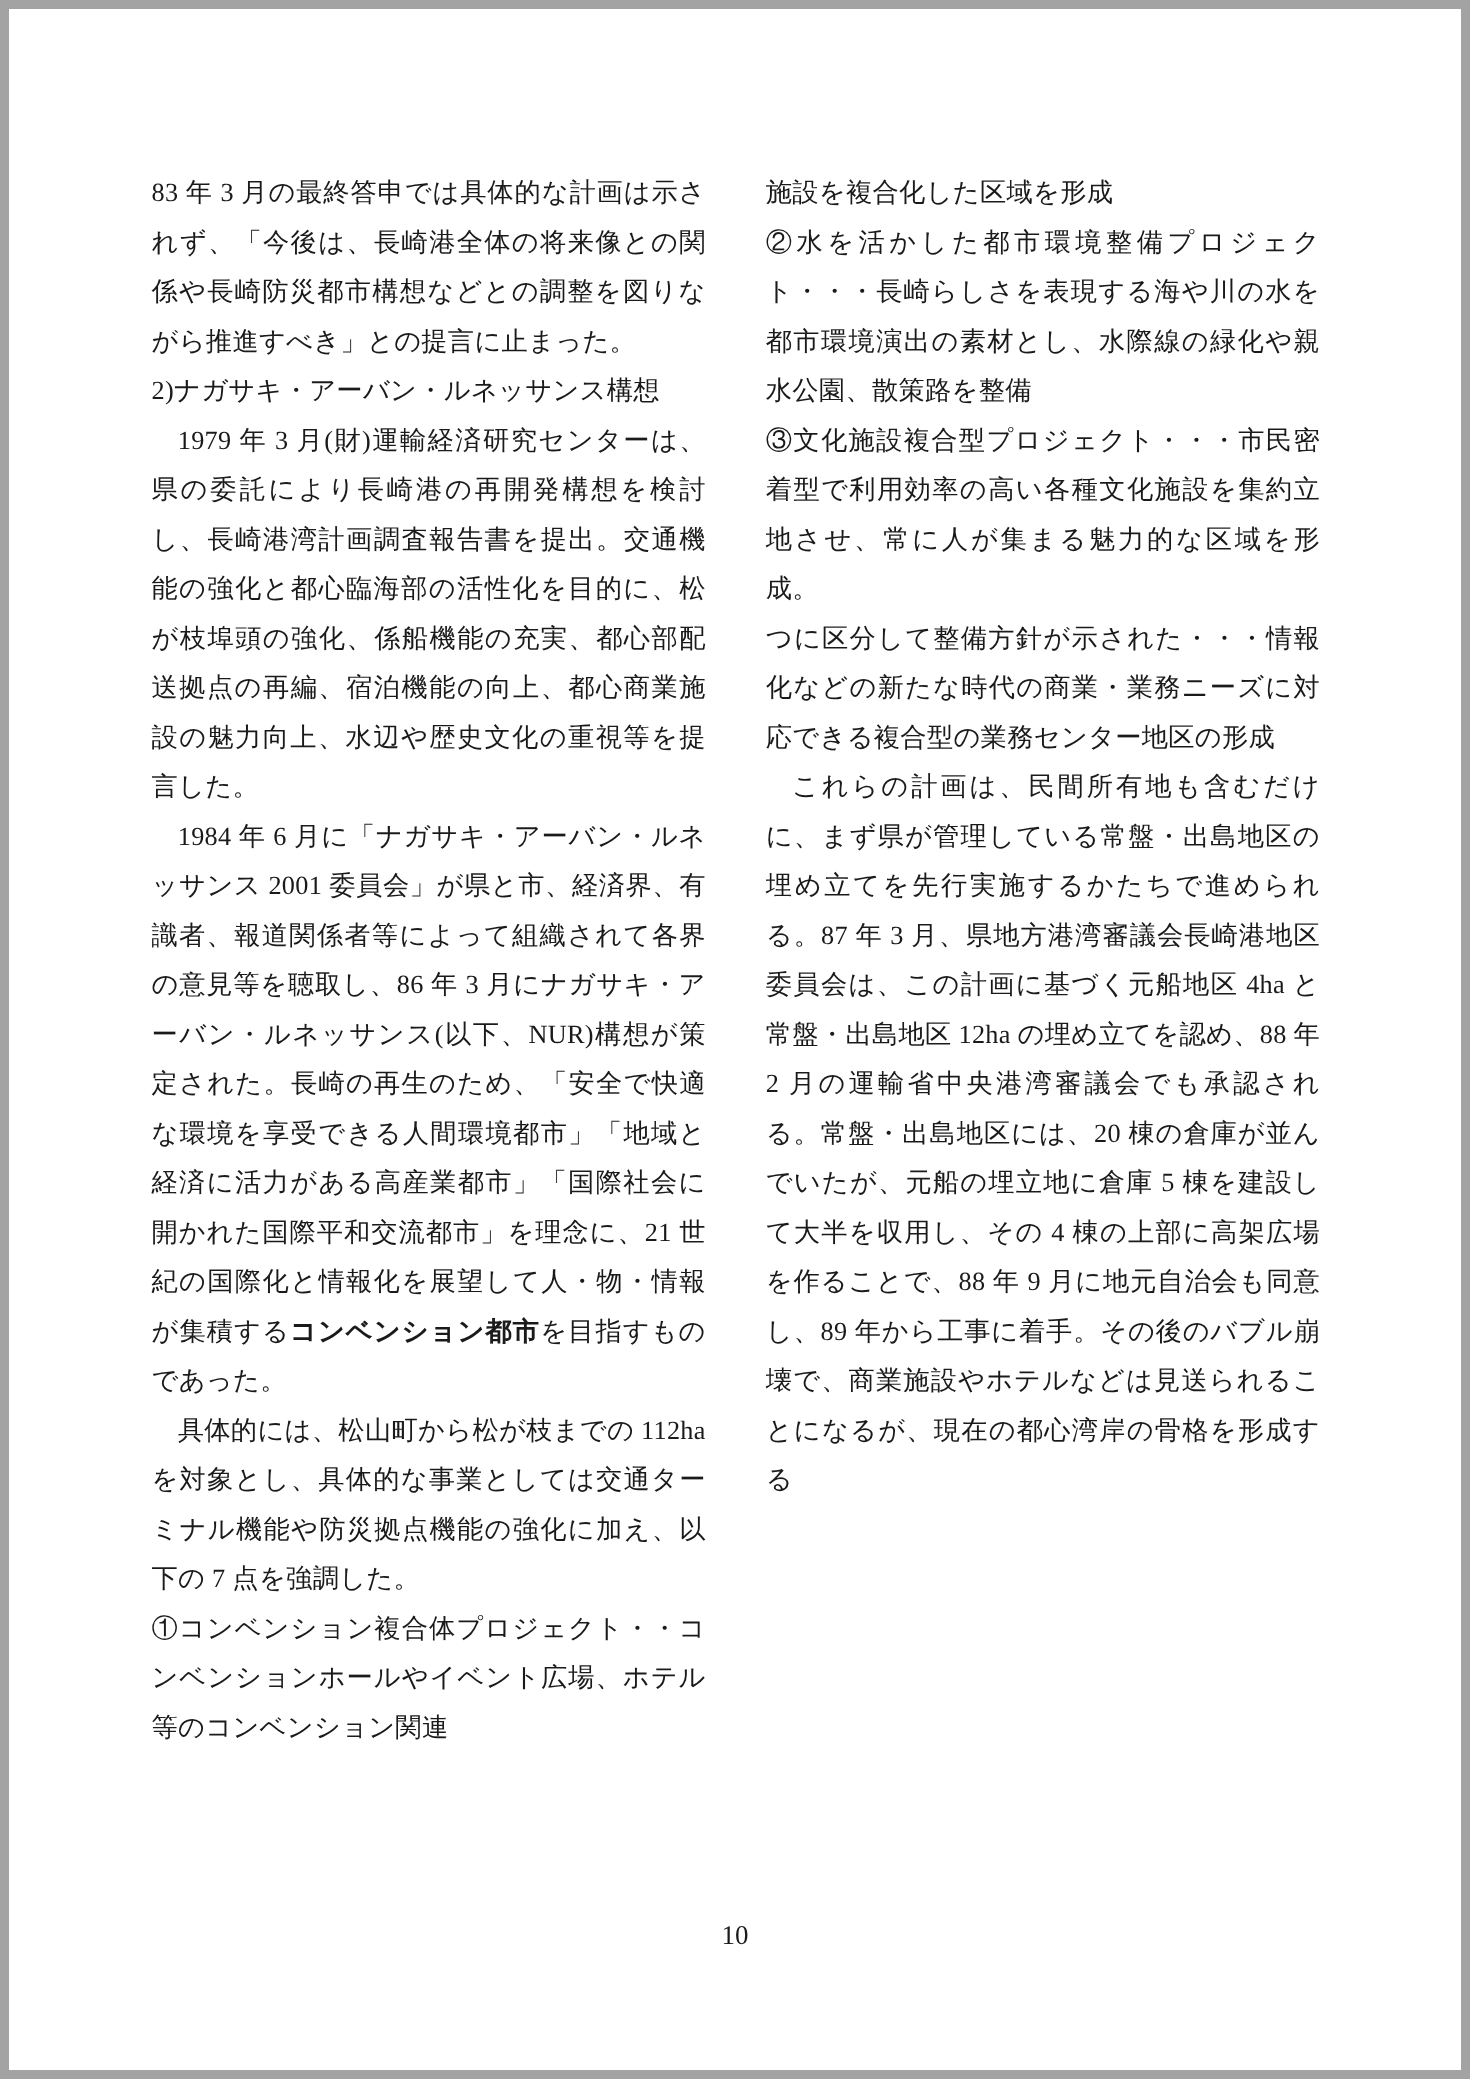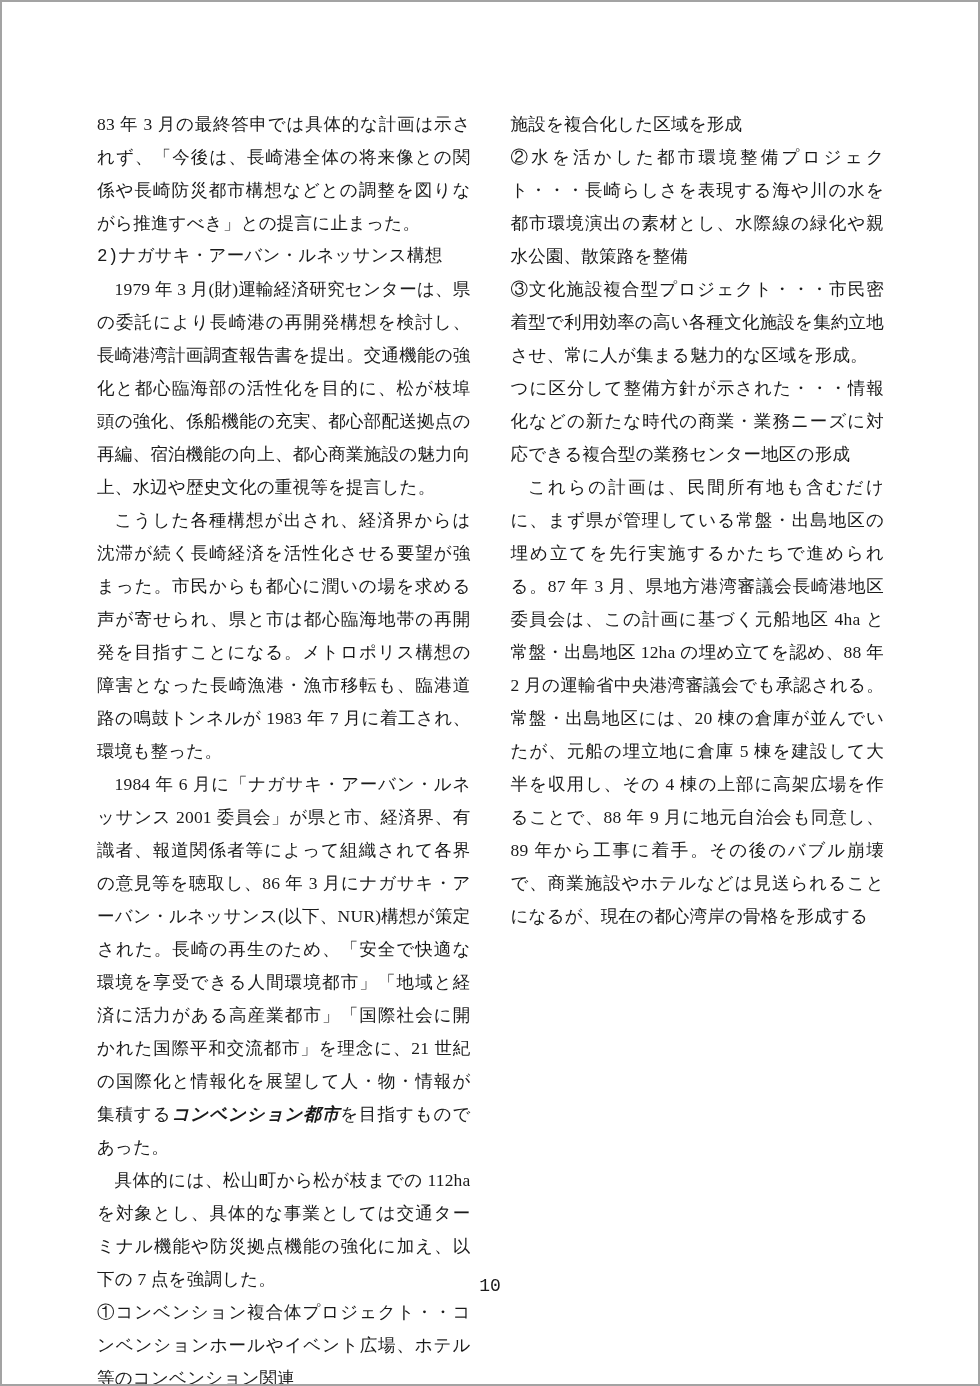--- a/index.html
+++ b/index.html
@@ -8,21 +8,21 @@
     background: #e8e8e8;
   }
   .page {
     position: relative;
     width: 980px;
     height: 1386px;
     margin: 0 auto;
     background: #ffffff;
     box-sizing: border-box;
     padding: 106px 94px 0 95px;
-    border: 2px solid #a3a3a3;
+    border: 6px solid #a3a3a3;
     font-family: "Liberation Serif", serif;
     color: #1a1a1a;
     overflow: hidden;
   }
   .columns {
     display: flex;
     gap: 40px;
   }
   .column {
     flex: 1 1 0;
@@ -33,50 +33,48 @@
     font-size: 17.5px;
     line-height: 33px;
     text-align: justify;
     letter-spacing: 0.2px;
     font-weight: normal;
   }
   .indent {
     text-indent: 1em;
   }
   .heading {
-    font-family: Liberation Mono, monospace;
+    font-family: Liberation Serif, serif;
     font-weight: bold;
   }
   .bold-gothic {
     font-family: "Liberation Sans", sans-serif;
     font-weight: bold;
-    font-style: italic;
   }
   .page-number {
     position: absolute;
     left: 0;
     right: 0;
     top: 1274px;
     text-align: center;
     font-size: 18px;
-    font-family: Liberation Mono, monospace;
+    font-family: Liberation Serif, serif;
     color: #1a1a1a;
   }
 </style>
 </head>
 <body>
 
 <div class="page">
   <div class="columns">
 
     <div class="column">
       <p class="body">83 年 3 月の最終答申では具体的な計画は示されず、「今後は、長崎港全体の将来像との関係や長崎防災都市構想などとの調整を図りながら推進すべき」との提言に止まった。</p>
       <h2 class="heading">2)ナガサキ・アーバン・ルネッサンス構想</h2>
       <p class="body indent">1979 年 3 月(財)運輸経済研究センターは、県の委託により長崎港の再開発構想を検討し、長崎港湾計画調査報告書を提出。交通機能の強化と都心臨海部の活性化を目的に、松が枝埠頭の強化、係船機能の充実、都心部配送拠点の再編、宿泊機能の向上、都心商業施設の魅力向上、水辺や歴史文化の重視等を提言した。</p>
-      <p class="body indent">こうした各種構想が出され、経済界からは沈滞が続く長崎経済を活性化させる要望が強まった。市民からも都心に潤いの場を求める声が寄せられ、県と市は都心臨海地帯の再開発を目指すことになる。メトロポリス構想の障害となった長崎漁港・漁市移転も、臨港道路の鳴鼓トンネルが 1983 年 7 月に着工され、環境も整った。</p>
       <p class="body indent"><span>1984 年 6 月に「ナガサキ・アーバン・ルネッサンス 2001 委員会」が県と市、経済界、有識者、報道関係者等によって組織されて各界の意見等を聴取し、86 年 3 月にナガサキ・アーバン・ルネッサンス(以下、NUR)構想が策定された。長崎の再生のため、「安全で快適な環境を享受できる人間環境都市」「地域と経済に活力がある高産業都市」「国際社会に開かれた国際平和交流都市」を理念に、21 世紀の国際化と情報化を展望して人・物・情報が集積する</span><span class="bold-gothic">コンベンション都市</span><span>を目指すものであった。</span></p>
       <p class="body indent">具体的には、松山町から松が枝までの 112ha を対象とし、具体的な事業としては交通ターミナル機能や防災拠点機能の強化に加え、以下の 7 点を強調した。</p>
       <p class="body">①コンベンション複合体プロジェクト・・コンベンションホールやイベント広場、ホテル等のコンベンション関連</p>
     </div>
 
     <div class="column">
       <p class="body">施設を複合化した区域を形成</p>
       <p class="body">②水を活かした都市環境整備プロジェクト・・・長崎らしさを表現する海や川の水を都市環境演出の素材とし、水際線の緑化や親水公園、散策路を整備</p>
       <p class="body">③文化施設複合型プロジェクト・・・市民密着型で利用効率の高い各種文化施設を集約立地させ、常に人が集まる魅力的な区域を形成。</p>
       <p class="body">つに区分して整備方針が示された・・・情報化などの新たな時代の商業・業務ニーズに対応できる複合型の業務センター地区の形成</p>

